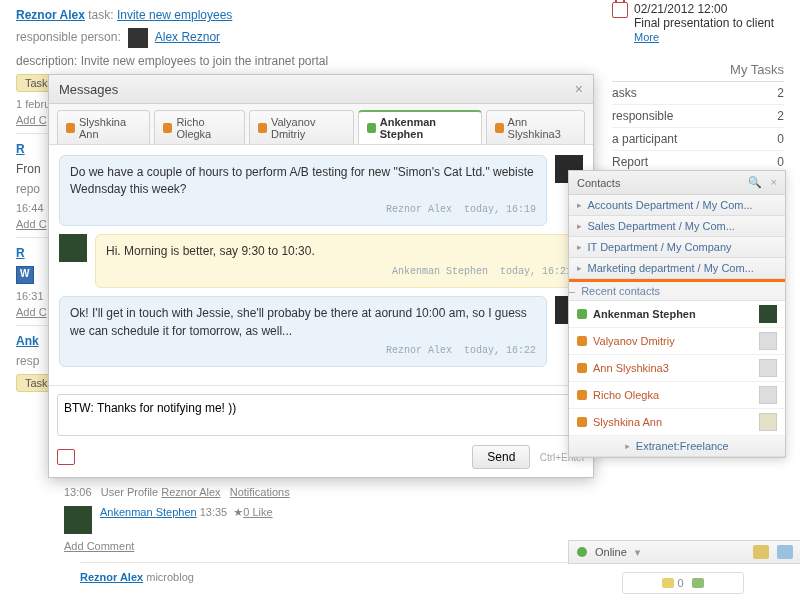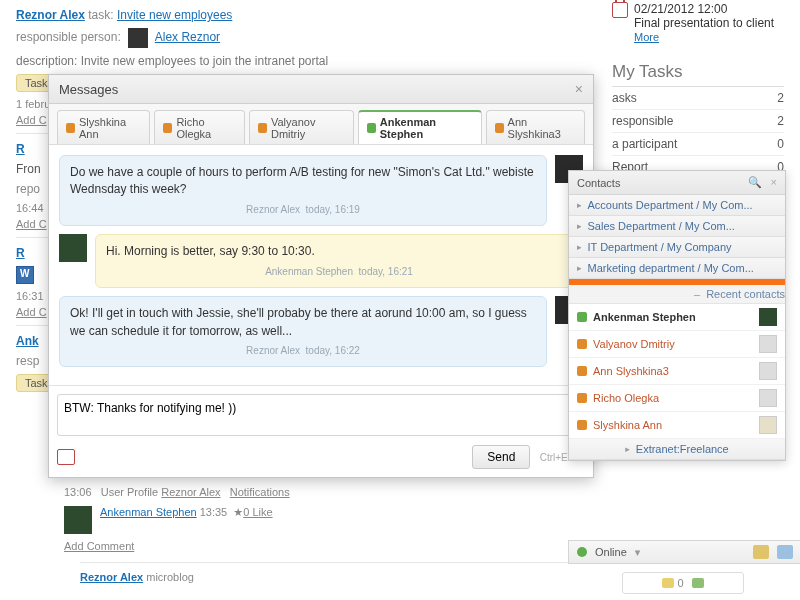--- a/index.html
+++ b/index.html
@@ -21,55 +21,55 @@
   .comment-row{margin-top:8px;display:flex;gap:8px;}
   .comment-row .av{width:28px;height:28px;background:#2e4a2e;}
   .like{color:#888;font-size:11px;}
   
   .sidebar{position:absolute;left:612px;top:0;width:172px;}
   .cal-line{display:flex;align-items:flex-start;gap:6px;margin-top:2px;}
   .cal-ic{width:14px;height:14px;border:1px solid #b44;border-radius:2px;position:relative;}
   .cal-ic::before{content:"";position:absolute;top:-3px;left:2px;width:2px;height:3px;background:#b44;}
   .cal-ic::after{content:"";position:absolute;top:-3px;right:2px;width:2px;height:3px;background:#b44;}
   .more{color:#1a6fb5;font-size:11px;text-decoration:underline;}
-  .panel-h{color:#777;font-size:17px;border-bottom:1px solid #ddd;padding:6px 0 4px;margin-top:12px;}
+  .panel-h{color:#777;font-size:13px;border-bottom:1px solid #ddd;padding:6px 0 4px;margin-top:12px;text-align:right;}
   .task-row{display:flex;justify-content:space-between;border-bottom:1px solid #eee;padding:4px 0;color:#555;}
   
   .modal{position:absolute;left:48px;top:74px;width:544px;height:402px;background:#fff;border:1px solid #c4c4c4;box-shadow:0 3px 14px rgba(0,0,0,.25);z-index:20;display:flex;flex-direction:column;}
   .modal-title{background:linear-gradient(#f3f3f3,#e7e7e7);border-bottom:1px solid #d0d0d0;padding:6px 10px;font-size:13px;color:#444;display:flex;justify-content:space-between;align-items:center;}
   .modal-title .close{color:#999;font-size:14px;cursor:pointer;}
   .tabs{display:flex;gap:4px;padding:6px 8px 0 8px;background:#f7f7f7;border-bottom:1px solid #dcdcdc;}
   .tab{display:flex;align-items:center;gap:4px;background:linear-gradient(#fafafa,#ededed);border:1px solid #d3d3d3;border-bottom:none;border-radius:4px 4px 0 0;padding:4px 8px;font-size:11px;color:#555;cursor:pointer;}
   .tab.active{background:#fff;border-top:2px solid #6bb35f;color:#333;font-weight:bold;}
   .presence{width:10px;height:10px;border-radius:2px;}
   .presence.away{background:#e08a2a;}
   .presence.online{background:#5fae4e;}
   .conv{flex:1;padding:10px 10px 4px 10px;overflow:hidden;}
   .msg-row{display:flex;align-items:flex-start;gap:8px;margin-bottom:8px;}
   .msg-row.right{flex-direction:row-reverse;}
   .msg-av{width:28px;height:28px;background:#2a2a2a;}
   .msg-av.green{background:#2e4a2e;}
   .bubble{flex:1;border-radius:6px;padding:8px 10px;font-size:12px;line-height:1.45;position:relative;}
   .bubble.blue{background:#eaf3fa;border:1px solid #cfe2f0;}
   .bubble.yellow{background:#fdf8dc;border:1px solid #efe6b3;}
-  .meta{color:#9aa8b3;font-size:10px;text-align:center;margin-top:4px;}
+  .meta{color:#9aa8b3;font-size:10px;text-align:right;margin-top:4px;font-family:Liberation Mono, monospace;}
   .compose{border-top:1px solid #e2e2e2;padding:8px;}
   .compose textarea{width:100%;height:42px;border:1px solid #d5d5d5;border-radius:3px;padding:6px;font-family:inherit;font-size:12px;box-sizing:border-box;resize:none;}
   .compose-bar{display:flex;justify-content:space-between;align-items:center;margin-top:6px;}
   .cal-mini{width:16px;height:14px;border:1px solid #b44;border-radius:2px;}
   .send-btn{background:linear-gradient(#fafafa,#e8e8e8);border:1px solid #c8c8c8;border-radius:3px;padding:4px 14px;font-size:12px;cursor:pointer;}
   .hint{color:#aaa;font-size:10px;margin-left:6px;}
   .below-modal{position:absolute;left:64px;top:486px;width:544px;font-size:11px;color:#888;}
   
   .contacts{position:absolute;left:568px;top:170px;width:216px;border:1px solid #c9c9c9;background:#fff;box-shadow:0 2px 10px rgba(0,0,0,.18);z-index:30;font-size:11px;}
   .contacts-h{background:linear-gradient(#f2f2f2,#e7e7e7);border-bottom:1px solid #d5d5d5;padding:5px 8px;color:#555;display:flex;justify-content:space-between;align-items:center;}
   .contacts-h .icons{display:flex;gap:8px;color:#aaa;}
   .dept{background:linear-gradient(#f7f7f7,#ededed);border-bottom:1px solid #dedede;padding:4px 8px;color:#476f9c;cursor:pointer;display:flex;align-items:center;gap:6px;white-space:nowrap;overflow:hidden;text-overflow:ellipsis;}
   .dept .arrow{color:#999;font-size:9px;}
-  .section-label{background:#f3f3f3;border-top:6px solid #f97316;border-bottom:1px solid #e4e4e4;color:#6a86a8;text-align:right;padding:3px 0;}
+  .section-label{background:#f3f3f3;border-top:3px solid #f97316;border-bottom:1px solid #e4e4e4;color:#6a86a8;text-align:left;padding:3px 0;}
   .contact{display:flex;align-items:center;justify-content:space-between;padding:4px 8px;border-bottom:1px solid #f0f0f0;cursor:pointer;}
   .contact .left{display:flex;align-items:center;gap:6px;}
   .contact .nm{color:#c0562c;}
   .contact.dark .nm{color:#333;font-weight:bold;}
   .mini-av{width:16px;height:16px;background:#ddd;border:1px solid #ccc;}
   .mini-av.dark{background:#2e4a2e;border-color:#2e4a2e;}
   .mini-av.ph{background:#e7e0c8;}
   .status-bar{position:absolute;left:568px;top:540px;width:216px;border:1px solid #d5d5d5;background:linear-gradient(#f7f7f7,#ececec);padding:4px 8px;display:flex;align-items:center;gap:8px;font-size:11px;color:#555;z-index:30;}
   .grp-ic{width:16px;height:14px;background:#e0c46a;border-radius:2px;}
   .grp-ic.b{background:#9cc1e0;}

